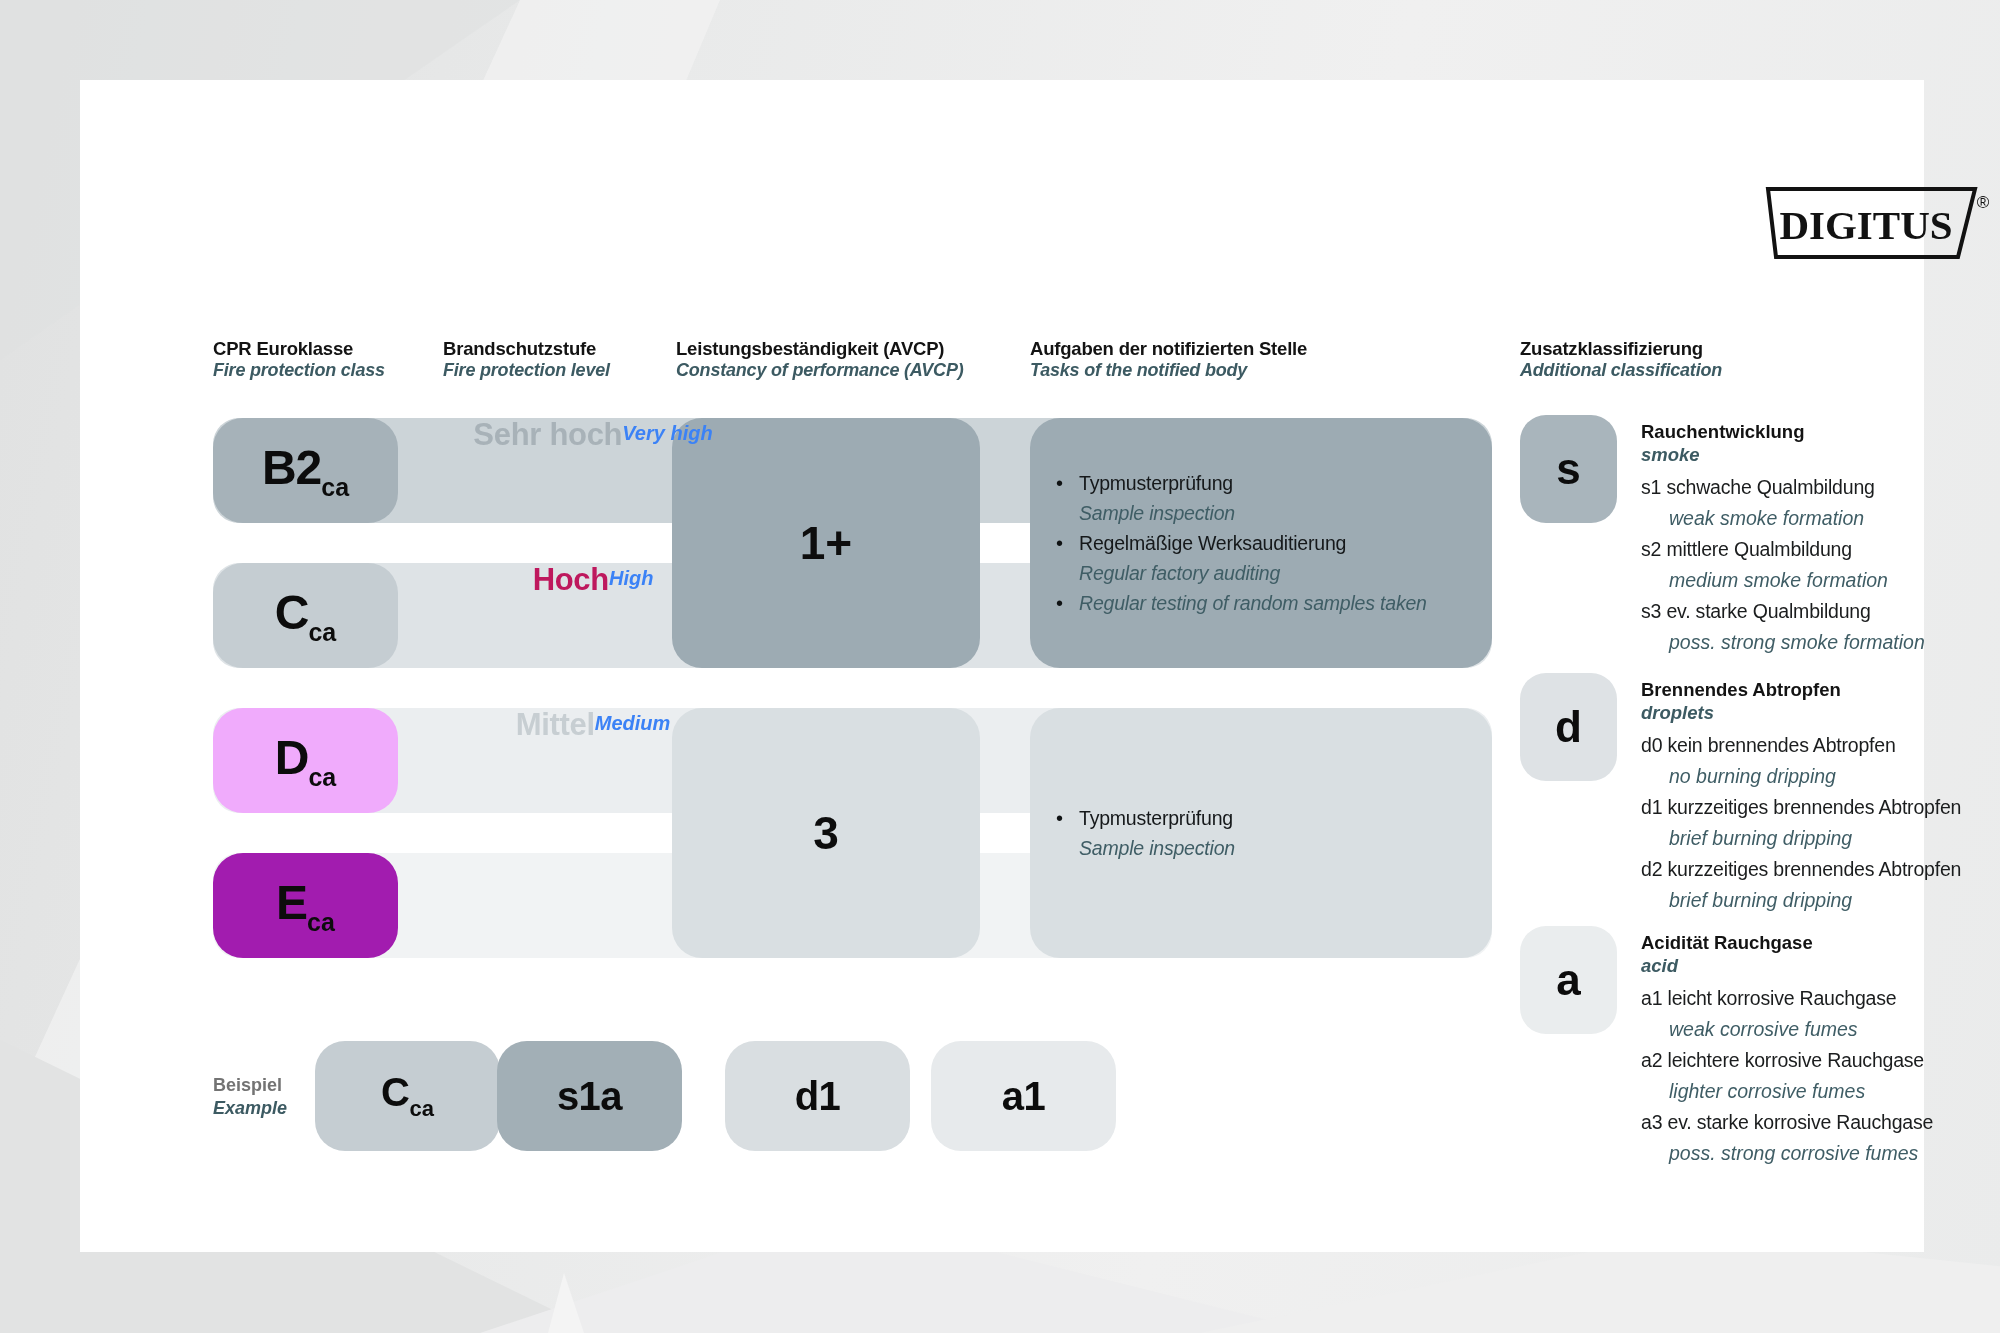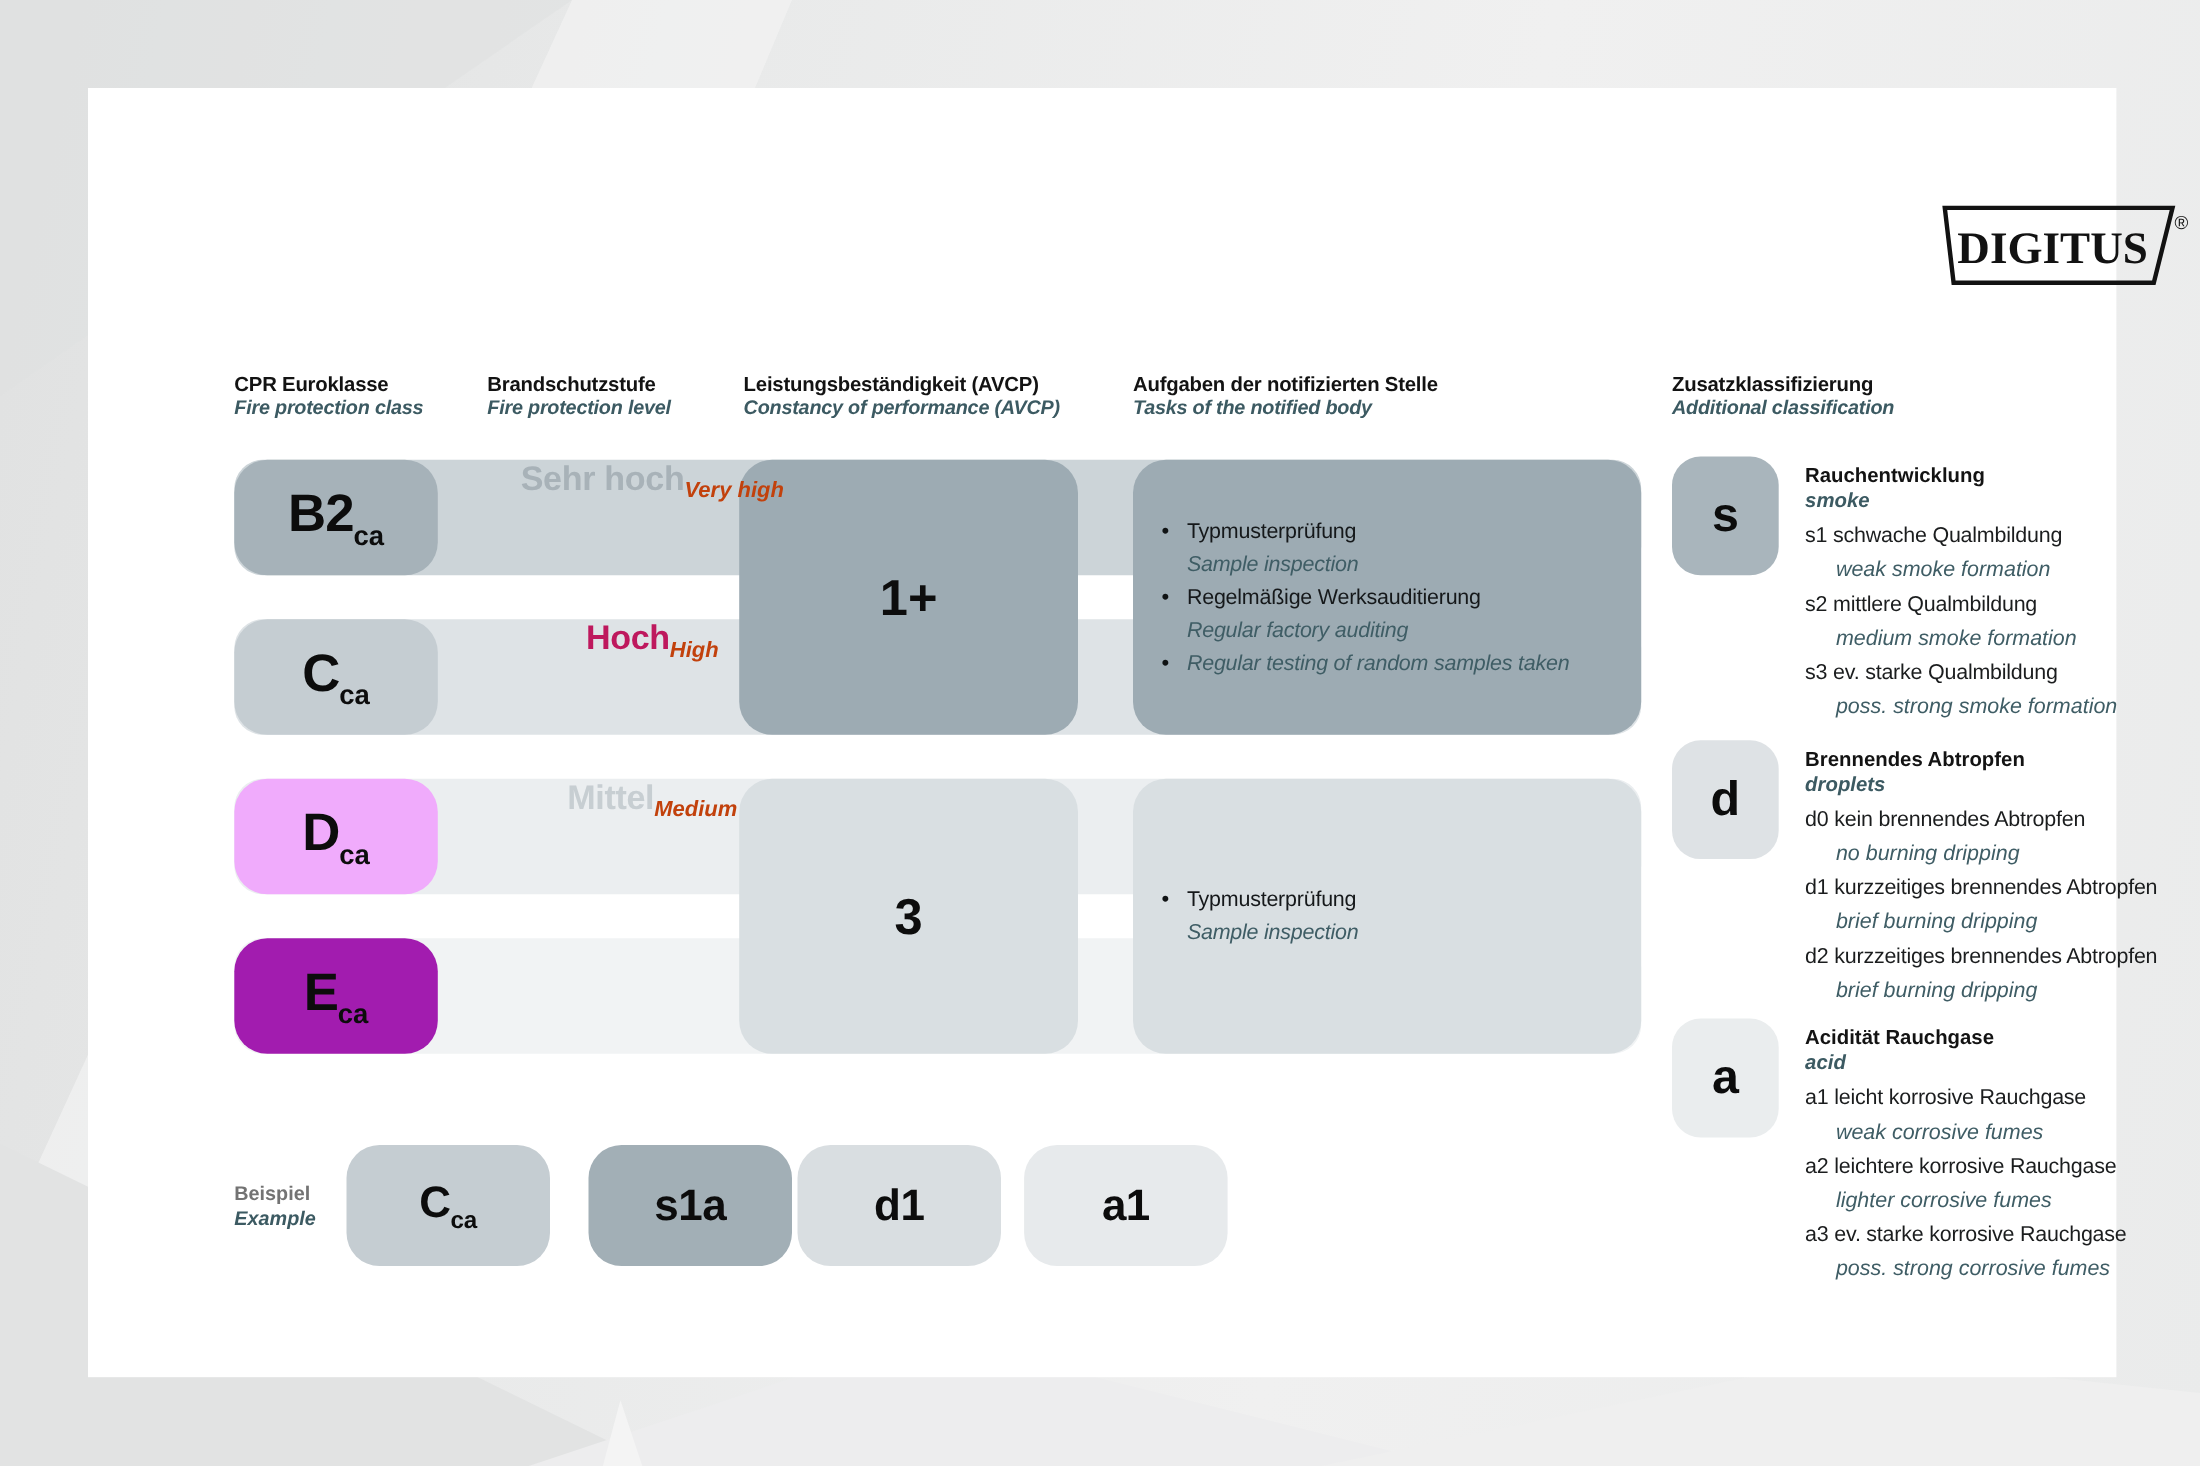--- a/index.html
+++ b/index.html
@@ -39,21 +39,21 @@
     display:flex;align-items:center;justify-content:center;color:#0c0c0c;}
   .cb1{top:338px;background:#a6b2b9;}
   .cb2{top:483px;background:#c5cdd2;}
   .cb3{top:628px;background:#f0abfc;}
   .cb4{top:773px;background:#a21caf;}
   .class-badge .main{font-size:48px;font-weight:bold;letter-spacing:-1px;}
   .class-badge .sub{font-size:25px;font-weight:bold;vertical-align:-12px;letter-spacing:0;}
 
   .level{position:absolute;left:363px;width:300px;height:105px;display:flex;flex-direction:row;justify-content:center;}
   .level .de{font-size:31px;line-height:34px;font-weight:bold;letter-spacing:-0.3px;}
-  .level .en{font-size:20px;line-height:24px;font-weight:bold;font-style:italic;color:#c2410c;margin-top:16px;}
+  .level .en{font-size:20px;line-height:24px;font-weight:bold;font-style:italic;color:#3b82f6;margin-top:3px;}
   .lv1{top:338px;}.lv2{top:483px;}.lv3{top:628px;}.lv4{top:773px;}
   .lv1 .de{color:#a8b2b8;}.lv2 .de{color:#be185d;}.lv3 .de{color:#c7ced2;}.lv4 .de{color:#d4d9dc;}
 
   
   .avcp-box{position:absolute;left:592px;width:308px;height:250px;border-radius:30px;
     display:flex;align-items:center;justify-content:center;}
   .av1{top:338px;background:#9dabb3;}
   .av2{top:628px;background:#d9dfe2;}
   .avcp-box .num{font-size:46px;font-weight:bold;color:#0d0d0d;}
 
@@ -82,21 +82,21 @@
   .add-item .de-line{display:block;font-size:19.5px;line-height:31px;color:#1b1d1e;letter-spacing:-0.2px;white-space:nowrap;}
   .add-item .en-line{display:block;font-size:19.5px;line-height:31px;font-style:italic;color:#3f5d65;padding-left:28px;white-space:nowrap;}
 
   
   .example-label{position:absolute;left:133px;top:994px;}
   .example-label .de{display:block;font-size:18px;line-height:23px;font-weight:bold;color:#737373;}
   .example-label .en{display:block;font-size:18px;line-height:23px;font-weight:bold;font-style:italic;color:#3c5a62;}
   .ex-box{position:absolute;top:961px;width:185px;height:110px;border-radius:30px;
     display:flex;align-items:center;justify-content:center;color:#0c0c0c;}
   .ex1{left:235px;background:#c5cdd2;}
-  .ex2{left:455px;background:#a2afb6;}
+  .ex2{left:417px;background:#a2afb6;}
   .ex3{left:645px;background:#d9dee1;}
   .ex4{left:851px;background:#e7eaec;}
   .ex-box .main{font-size:40px;font-weight:bold;letter-spacing:-0.5px;}
   .ex-box .sub{font-size:22px;font-weight:bold;vertical-align:-10px;}
 </style>
 </head>
 <body>
 
 <div class="stage">
   <div class="bg-poly bg-p6"></div>

